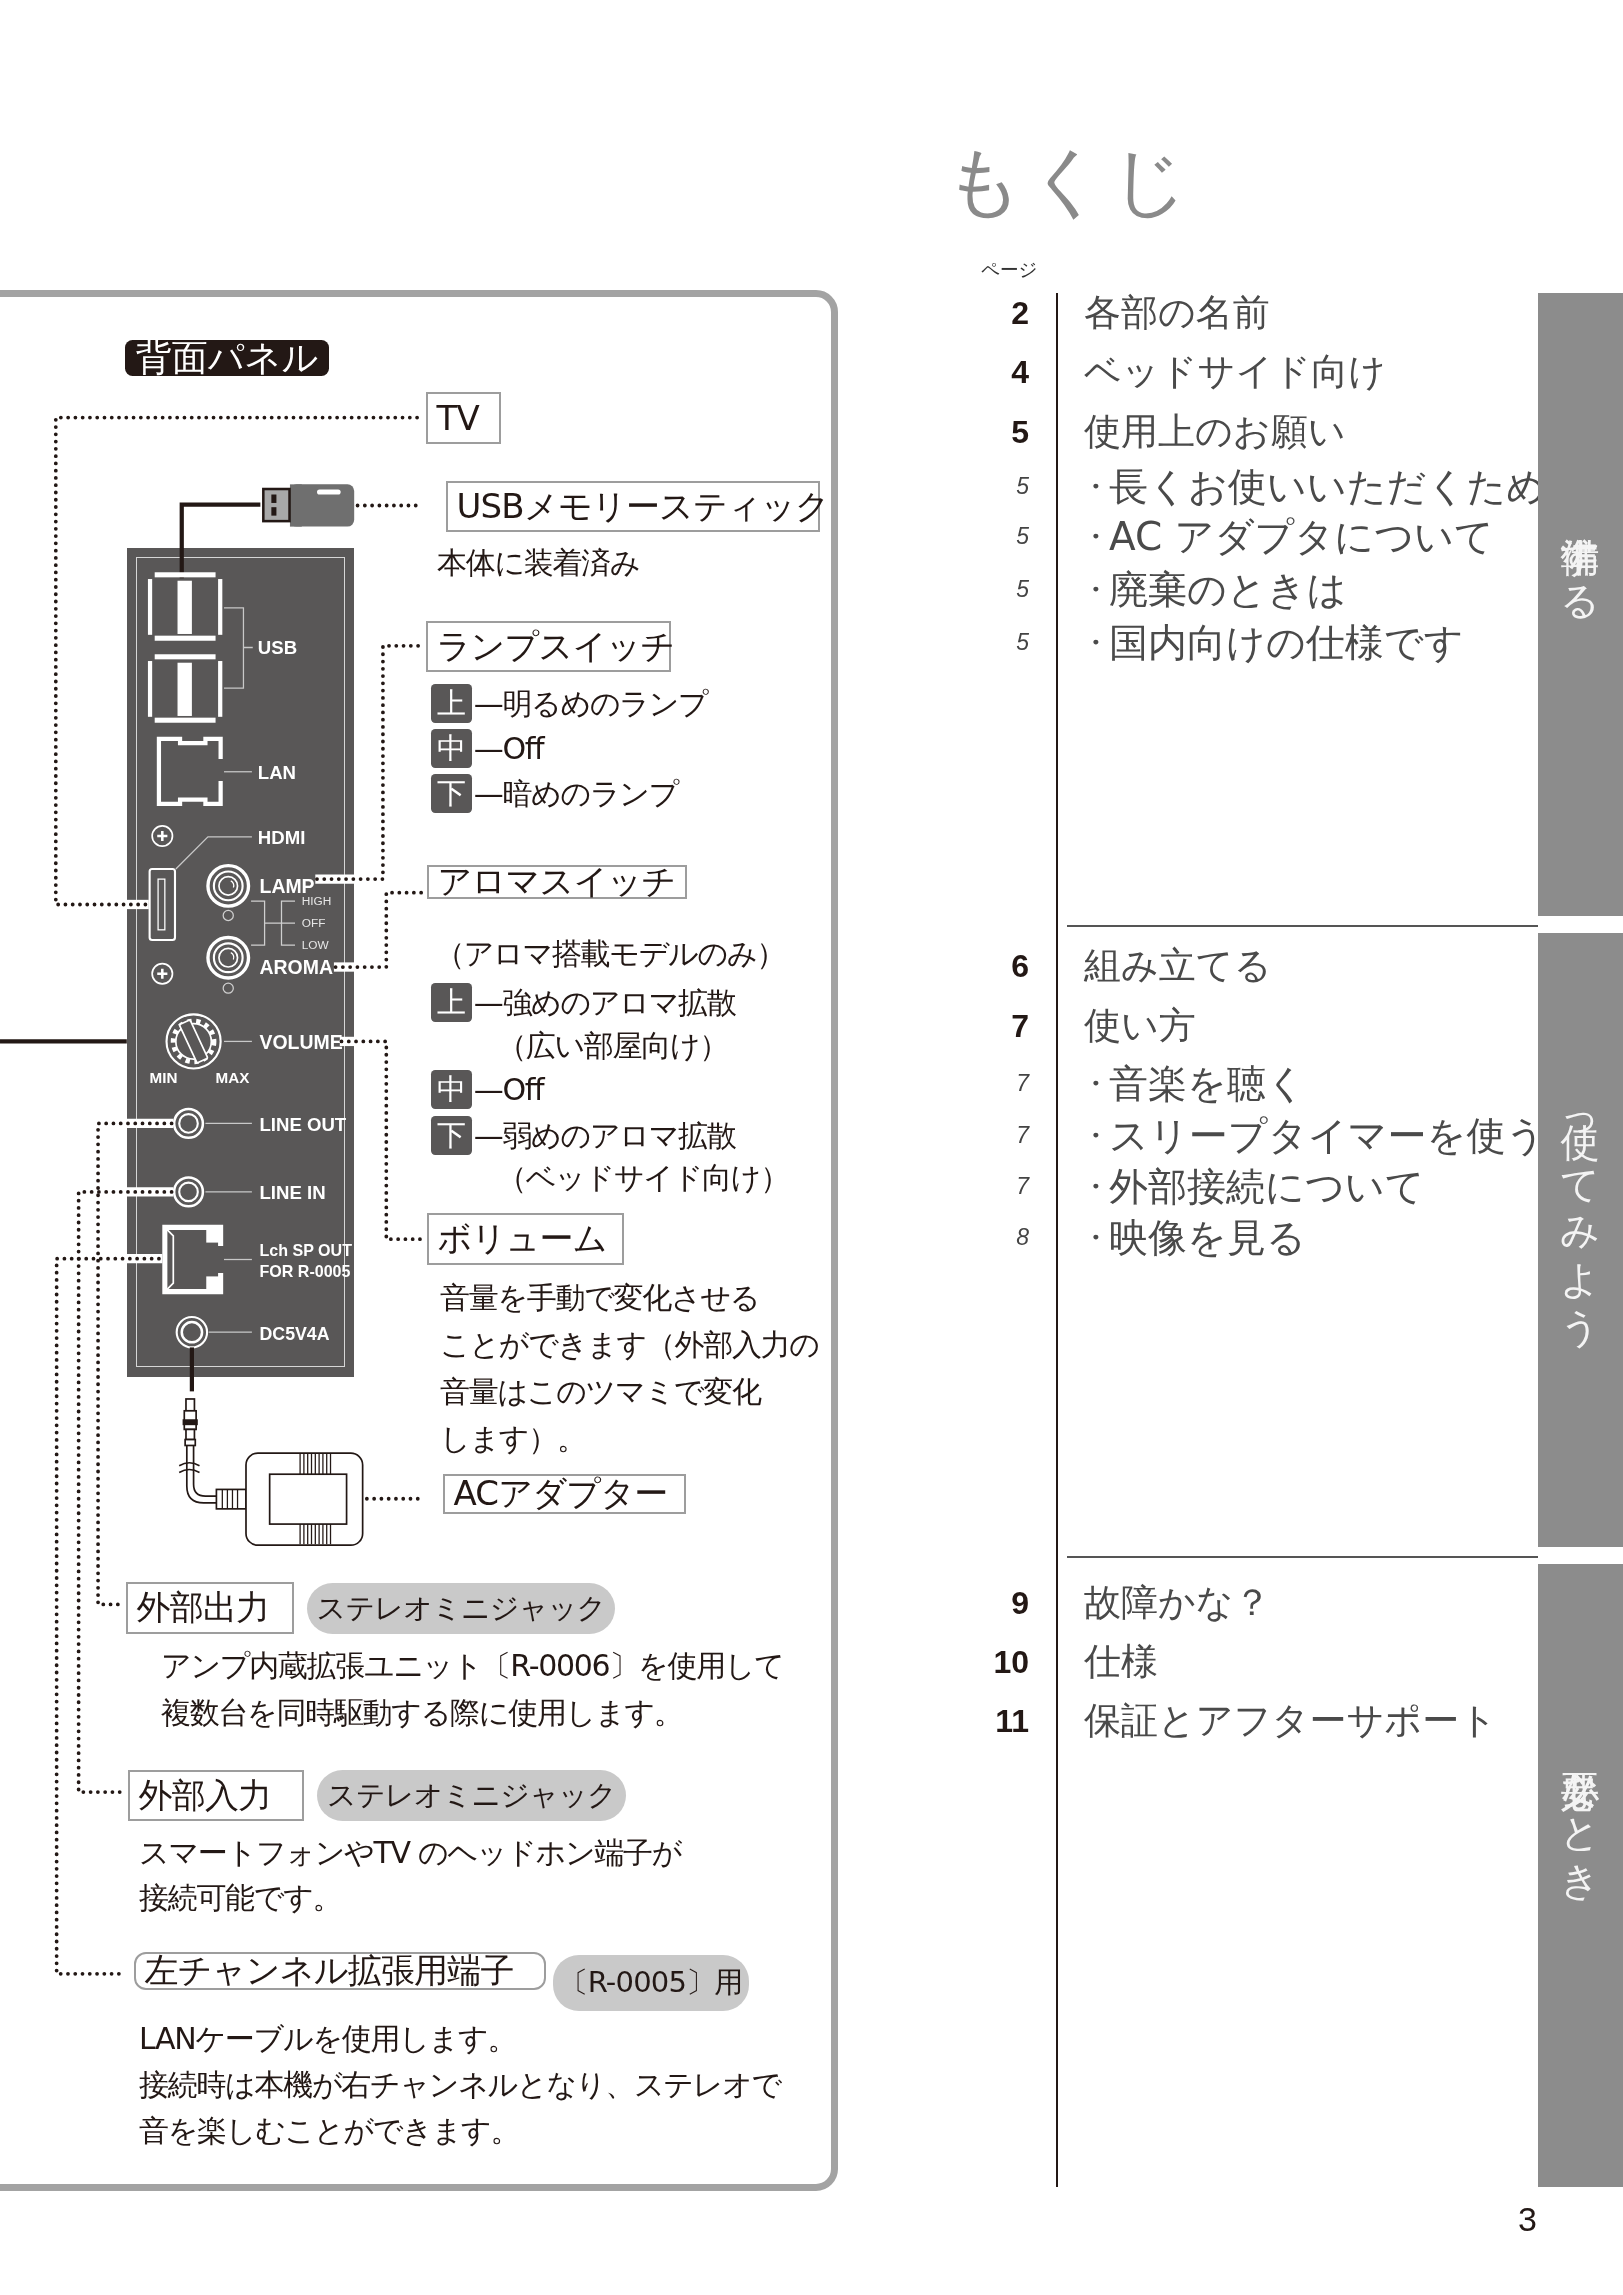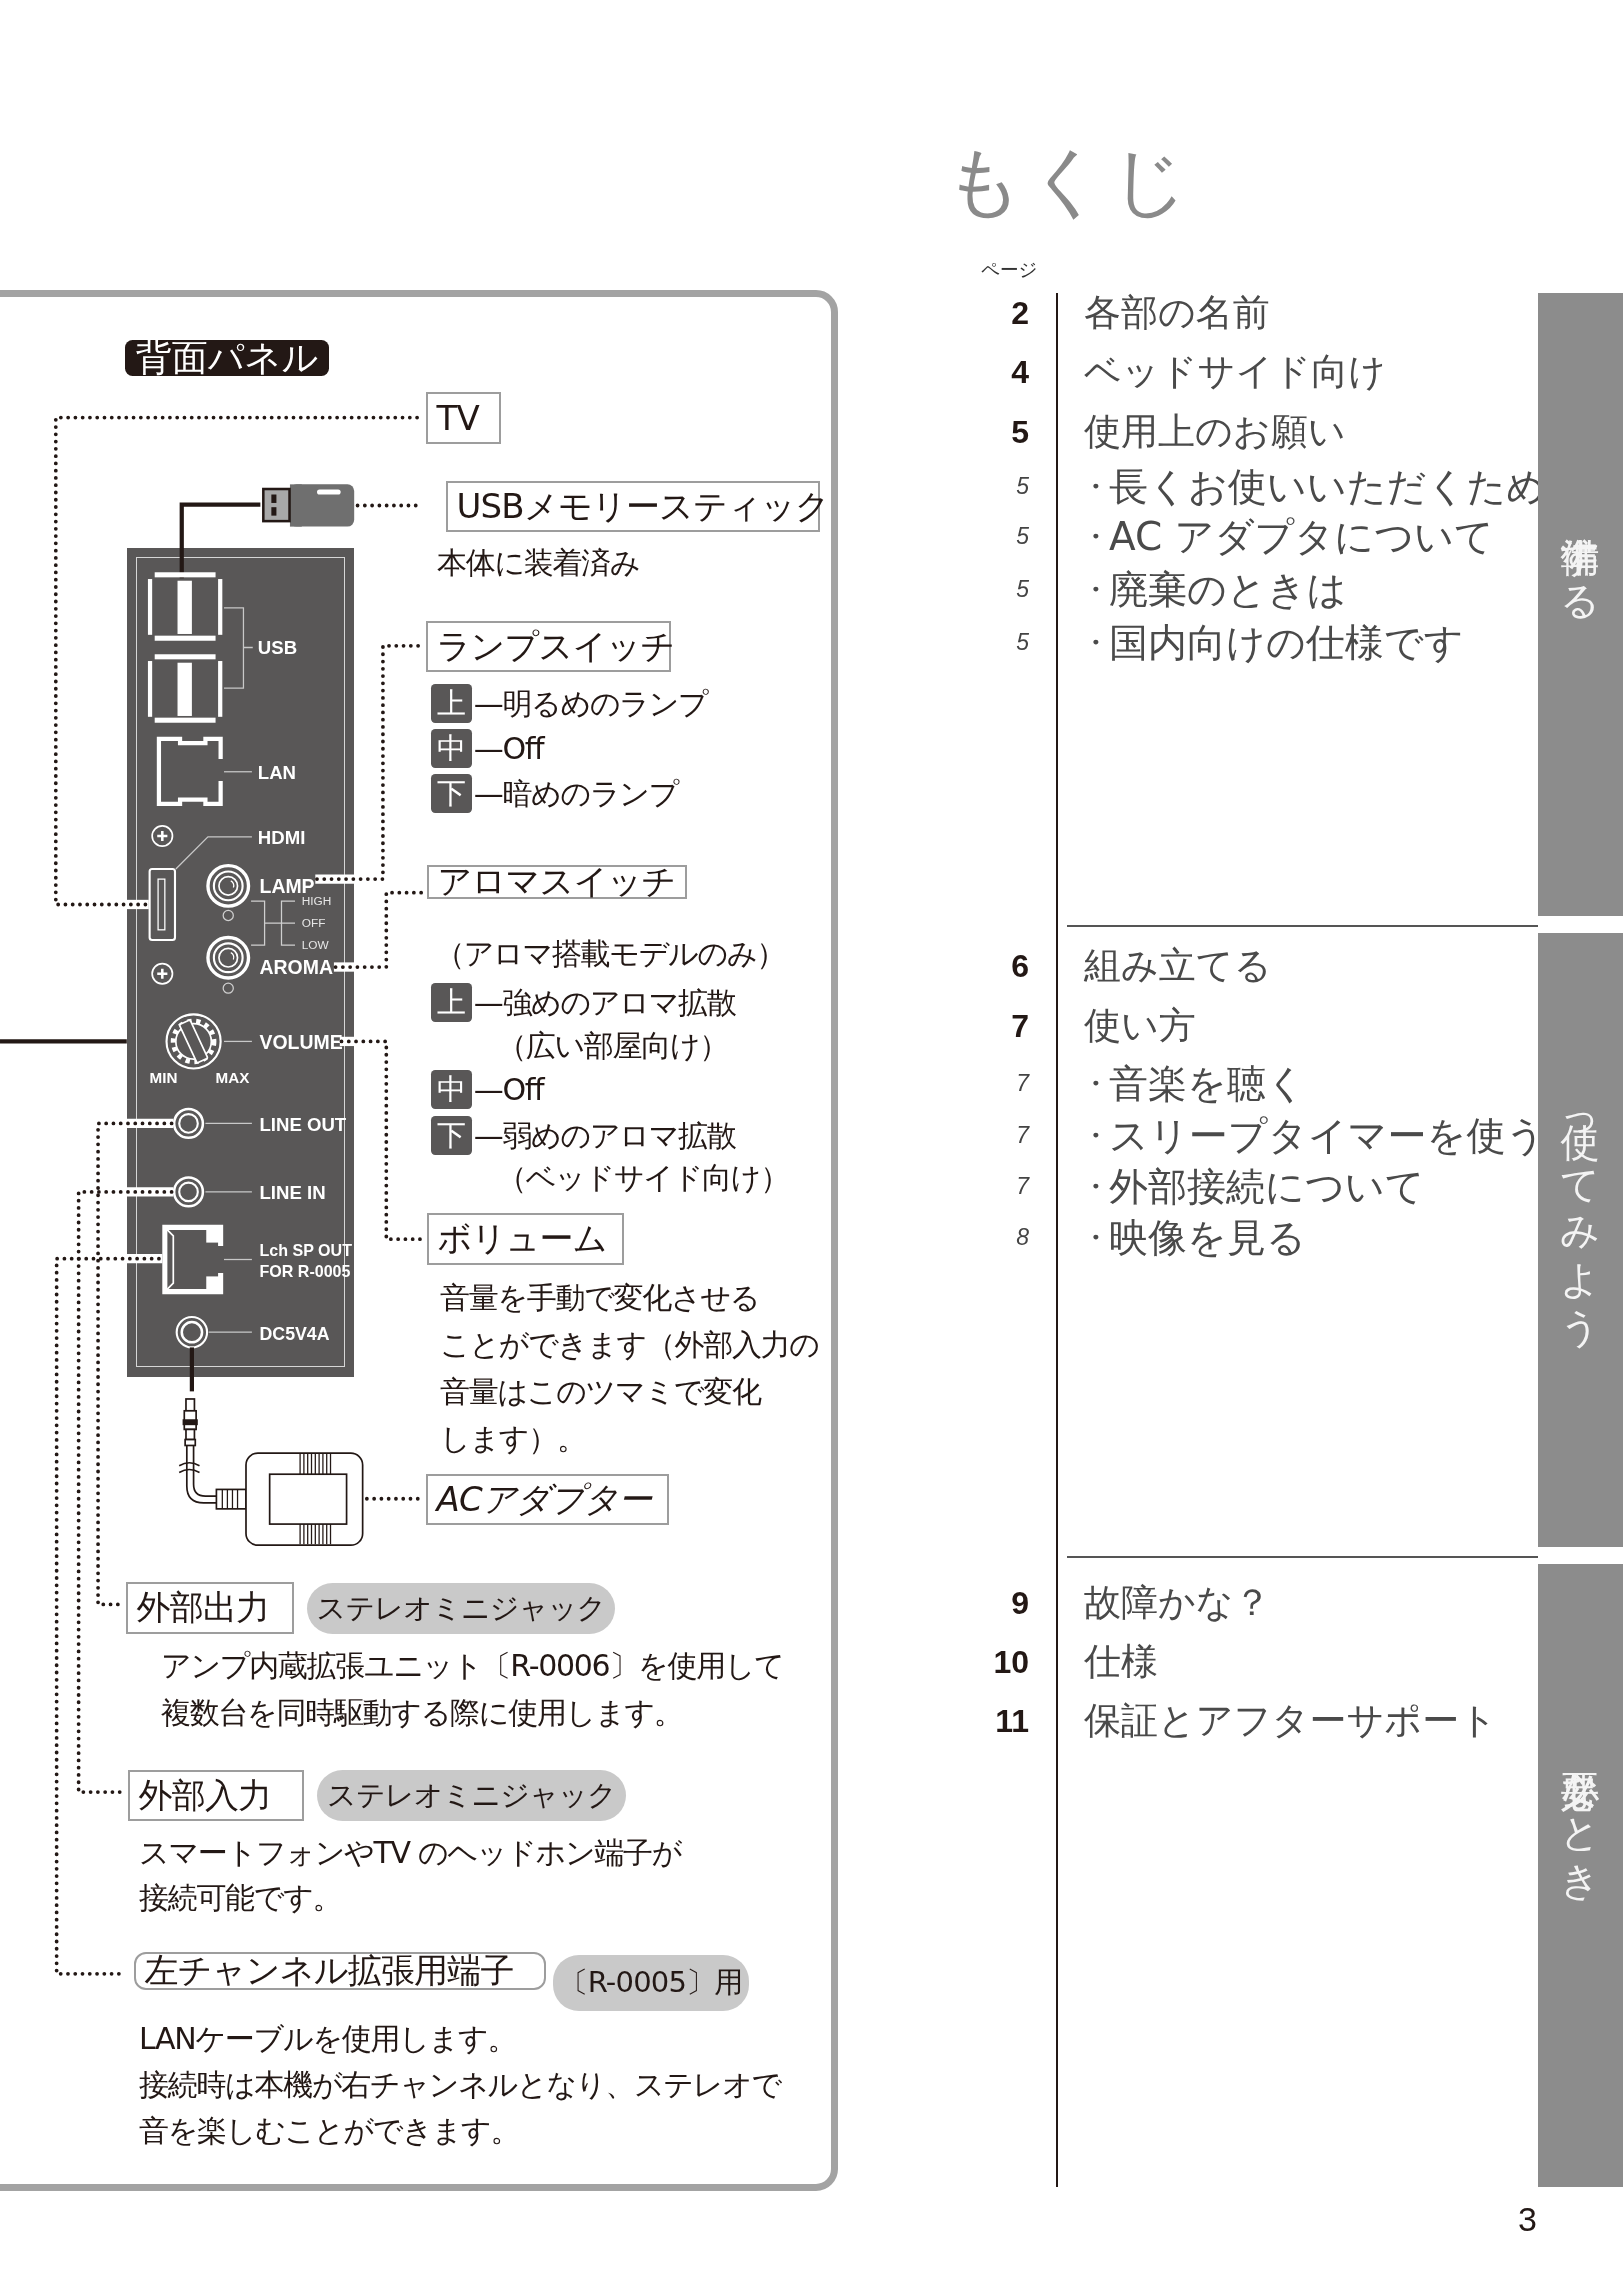--- a/index.html
+++ b/index.html
@@ -289,21 +289,21 @@
   <div class="txt" style="left:497px; top:1158px;">（ベッドサイド向け）</div>
 
   <div class="lbox" style="left:427px; top:1213px; width:197px; height:52px;">ボリューム</div>
   <div class="desc" style="left:440px; top:1274px; line-height:47px;">
     <div>音量を手動で変化させる</div>
     <div>ことができます（外部入力の</div>
     <div>音量はこのツマミで変化</div>
     <div>します）。</div>
   </div>
 
-  <div class="lbox" style="left:426px; top:1474px; width:243px; height:51px;font-style:italic;">ACアダプター</div>
+  <div class="lbox" style="left:443px; top:1474px; width:243px; height:40px;">ACアダプター</div>
 
   <div class="lbox" style="left:126px; top:1582px; width:168px; height:52px;">外部出力</div>
   <div class="pill" style="left:307px; top:1583px; width:308px; height:51px;">ステレオミニジャック</div>
   <div class="desc" style="left:137px; top:1642px; line-height:47px;margin-left:24px;">
     <div>アンプ内蔵拡張ユニット〔R-0006〕を使用して</div>
     <div>複数台を同時駆動する際に使用します。</div>
   </div>
 
   <div class="lbox" style="left:128px; top:1770px; width:176px; height:51px;">外部入力</div>
   <div class="pill" style="left:317px; top:1770px; width:309px; height:51px;">ステレオミニジャック</div>

